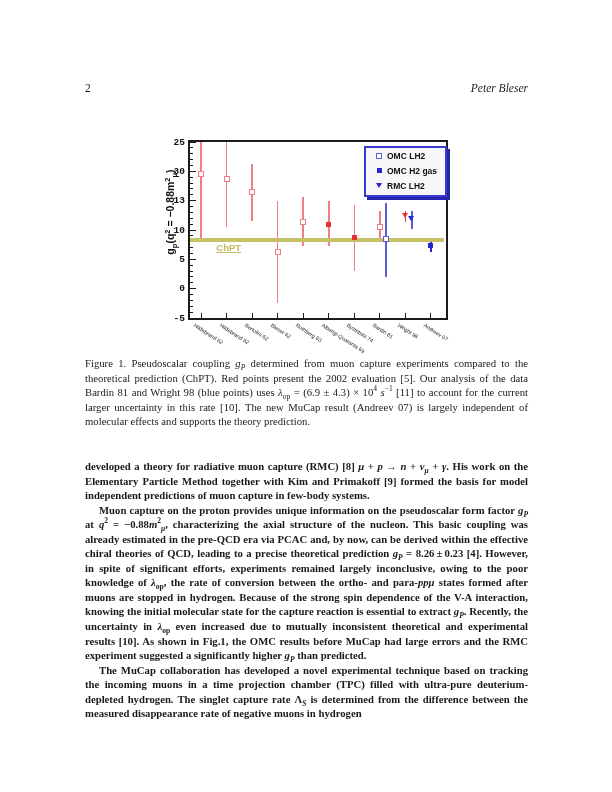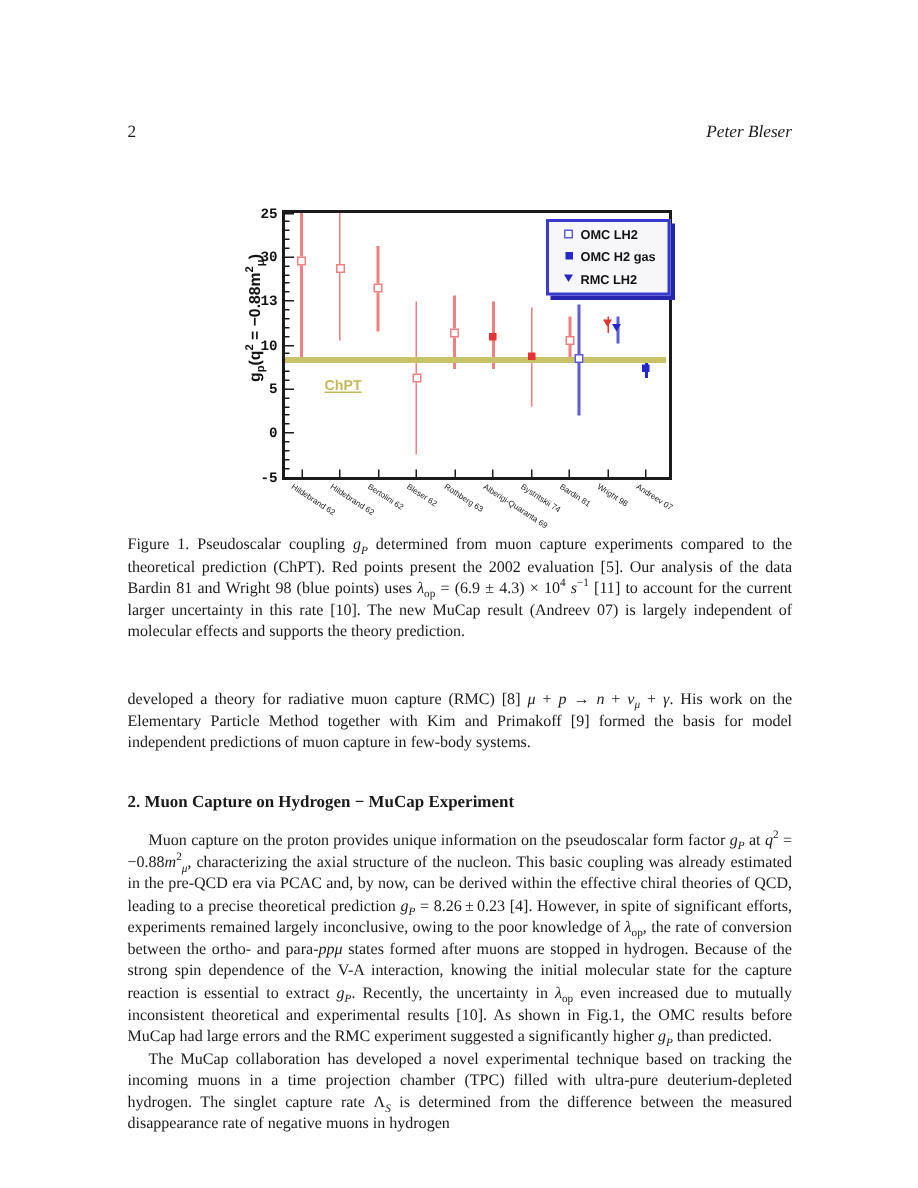--- a/index.html
+++ b/index.html
@@ -28,21 +28,21 @@
               box-shadow:3px 3px 0 #2525ad;}
   .legend-row{display:flex;align-items:center;height:15px;padding-left:7px;}
   .legend-marker{width:12px;display:flex;justify-content:center;align-items:center;}
   .legend-label{font-family:"Liberation Sans",sans-serif;font-weight:bold;font-size:8.5px;color:#111;
                 margin-left:2px;white-space:nowrap;}
   
   .caption{position:absolute;left:85px;top:356px;width:443px;font-size:10.7px;line-height:14.55px;
            text-align:justify;}
   .bodytext{position:absolute;left:85px;top:459px;width:443px;font-size:10.7px;line-height:14.55px;
             text-align:justify;}
-  .bodytext p{margin:0;}
+  .bodytext p{margin:0;font-weight:bold;}
   .bodytext p.indent{text-indent:14px;}
   .section-heading{font-weight:bold;font-size:11.3px;margin:25px 0 11px 0 !important;}
   i{font-style:italic;}
   sub,sup{font-size:7.5px;line-height:0;}
 </style>
 </head>
 <body>
 
 <div class="page">
 
@@ -118,21 +118,21 @@
       <div class="errbar" style="left: 276.9px; top: 200.667px; height: 102.08px; background: rgb(240, 128, 128);"></div>
       <div class="errbar" style="left: 302.45px; top: 197.147px; height: 49.28px; background: rgb(240, 128, 128);"></div>
       <div class="errbar" style="left: 328px; top: 201.253px; height: 44.5867px; background: rgb(240, 128, 128);"></div>
       <div class="errbar" style="left: 353.55px; top: 204.773px; height: 66.2933px; background: rgb(240, 128, 128);"></div>
       <div class="errbar" style="left: 379.1px; top: 210.64px; height: 31.0933px; background: rgb(240, 128, 128);"></div>
       <div class="errbar" style="left: 385.488px; top: 203.013px; height: 73.92px; background: rgb(92, 92, 214);"></div>
       <div class="errbar" style="left: 404.65px; top: 210.64px; height: 11.1467px; background: rgb(230, 50, 50);"></div>
       <div class="errbar" style="left: 411.038px; top: 210.64px; height: 18.1867px; background: rgb(92, 92, 214);"></div>
       <div class="errbar" style="left: 430.2px; top: 238.8px; height: 13.4933px; background: rgb(38, 38, 204);"></div>
       <div class="band" style="left: 190px; top: 237.627px; width: 254px; height: 4.69333px; background: rgb(201, 193, 104);"></div>
-      <div class="band-label" style="left: 216.33px; top: 252px; color: rgb(195, 185, 92); text-decoration: underline;">ChPT</div>
+      <div class="band-label" style="left: 216.33px; top: 242px; color: rgb(195, 185, 92); text-decoration: underline;">ChPT</div>
       <div class="marker" style="left: 198px; top: 171.267px; width: 4px; height: 4px; border: 1.4px solid rgb(240, 128, 128); background: rgb(255, 255, 255);"></div>
       <div class="marker" style="left: 223.55px; top: 175.96px; width: 4px; height: 4px; border: 1.4px solid rgb(240, 128, 128); background: rgb(255, 255, 255);"></div>
       <div class="marker" style="left: 249.1px; top: 189.453px; width: 4px; height: 4px; border: 1.4px solid rgb(240, 128, 128); background: rgb(255, 255, 255);"></div>
       <div class="marker" style="left: 274.65px; top: 248.707px; width: 4px; height: 4px; border: 1.4px solid rgb(240, 128, 128); background: rgb(255, 255, 255);"></div>
       <div class="marker" style="left: 300.2px; top: 218.787px; width: 4px; height: 4px; border: 1.4px solid rgb(240, 128, 128); background: rgb(255, 255, 255);"></div>
       <div class="marker" style="left: 326.25px; top: 221.633px; width: 5px; height: 5px; background: rgb(230, 50, 50);"></div>
       <div class="marker" style="left: 351.8px; top: 235.127px; width: 5px; height: 5px; background: rgb(230, 50, 50);"></div>
       <div class="marker" style="left: 376.85px; top: 224.067px; width: 4px; height: 4px; border: 1.4px solid rgb(240, 128, 128); background: rgb(255, 255, 255);"></div>
       <div class="marker" style="left: 383.238px; top: 236.387px; width: 4px; height: 4px; border: 1.4px solid rgb(92, 92, 214); background: rgb(255, 255, 255);"></div>
       <div class="marker" style="left: 401.9px; top: 213.42px; width: 0px; height: 0px; border-left: 3.5px solid transparent; border-right: 3.5px solid transparent; border-top: 5.5px solid rgb(230, 50, 50);"></div>
@@ -157,18 +157,17 @@
           </span>
           <span class="legend-label">RMC LH2</span>
         </div>
       </div>
     </div>
 
   <div class="caption">Figure 1.  Pseudoscalar coupling <i>g<sub>P</sub></i> determined from muon capture experiments compared to the theoretical prediction (ChPT).  Red points present the 2002 evaluation [5].  Our analysis of the data Bardin 81 and Wright 98 (blue points) uses <i>λ</i><sub>op</sub> = (6.9 ± 4.3) × 10<sup>4</sup> <i>s</i><sup>−1</sup> [11] to account for the current larger uncertainty in this rate [10].  The new MuCap result (Andreev 07) is largely independent of molecular effects and supports the theory prediction.</div>
 
   <div class="bodytext">
     <p>developed a theory for radiative muon capture (RMC) [8] <i>μ</i> + <i>p</i> → <i>n</i> + <i>ν<sub>μ</sub></i> + <i>γ</i>.  His work on the Elementary Particle Method together with Kim and Primakoff [9] formed the basis for model independent predictions of muon capture in few-body systems.</p>
-    <p class="section-heading">2. Muon Capture on Hydrogen − MuCap Experiment</p>
     <p class="indent">Muon capture on the proton provides unique information on the pseudoscalar form factor <i>g<sub>P</sub></i> at <i>q</i><sup>2</sup> = −0.88<i>m</i><sup>2</sup><sub><i>μ</i></sub>, characterizing the axial structure of the nucleon.  This basic coupling was already estimated in the pre-QCD era via PCAC and, by now, can be derived within the effective chiral theories of QCD, leading to a precise theoretical prediction <i>g<sub>P</sub></i> = 8.26 ± 0.23  [4].  However, in spite of significant efforts, experiments remained largely inconclusive, owing to the poor knowledge of <i>λ</i><sub>op</sub>, the rate of conversion between the ortho- and para-<i>ppμ</i> states formed after muons are stopped in hydrogen.  Because of the strong spin dependence of the V-A interaction, knowing the initial molecular state for the capture reaction is essential to extract <i>g<sub>P</sub></i>.  Recently, the uncertainty in <i>λ</i><sub>op</sub> even increased due to mutually inconsistent theoretical and experimental results [10].  As shown in Fig.1, the OMC results before MuCap had large errors and the RMC experiment suggested a significantly higher <i>g<sub>P</sub></i> than predicted.</p>
     <p class="indent">The MuCap collaboration has developed a novel experimental technique based on tracking the incoming muons in a time projection chamber (TPC) filled with ultra-pure deuterium-depleted hydrogen.  The singlet capture rate Λ<sub><i>S</i></sub> is determined from the difference between the measured disappearance rate of negative muons in hydrogen</p>
   </div>
 
 </div>
 
 </body></html>

